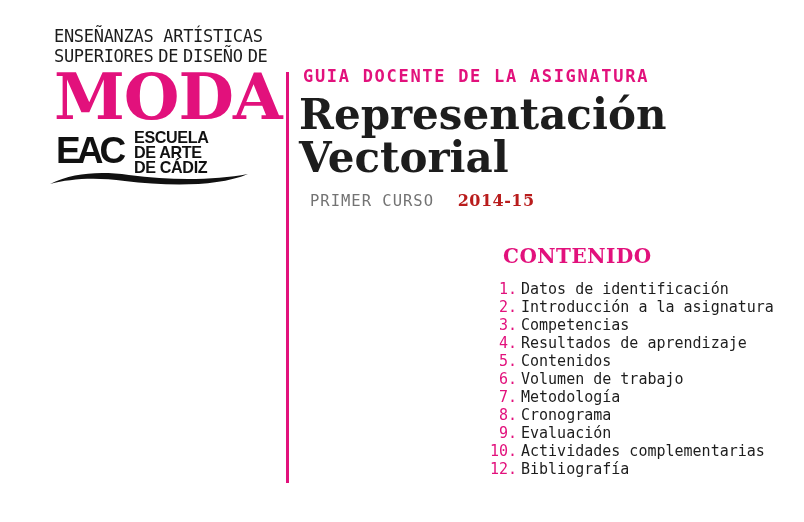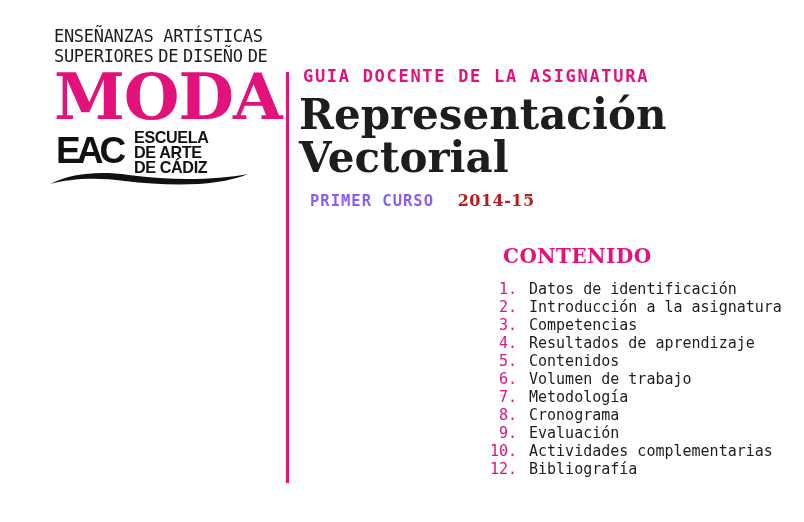--- a/index.html
+++ b/index.html
@@ -114,24 +114,24 @@
     color: #1d1d1d;
     white-space: nowrap;
   }
   .course-row {
     margin-top: 12px;
     margin-left: 7px;
     white-space: nowrap;
   }
   .course-label {
     font-family: "DejaVu Sans Mono", monospace;
-    font-weight: bold;
+    font-weight: normal;
     font-size: 15.5px;
     letter-spacing: 1px;
-    color: #8b5cf6;
+    color: #737373;
   }
   .course-year {
     font-family: "DejaVu Serif", serif;
     font-weight: bold;
     font-size: 16px;
     letter-spacing: 0.5px;
     color: #b91c1c;
     margin-left: 14px;
   }
 
@@ -161,21 +161,21 @@
     font-size: 15px;
     white-space: nowrap;
   }
   .toc-num {
     width: 29px;
     text-align: right;
     color: #e2117c;
     flex: none;
   }
   .toc-label {
-    margin-left: 12px;
+    margin-left: 4px;
     color: #1d1d1d;
   }
 </style>
 </head>
 <body>
 
 <div class="page">
 
   <div class="logo-block">
     <div class="logo-super">

